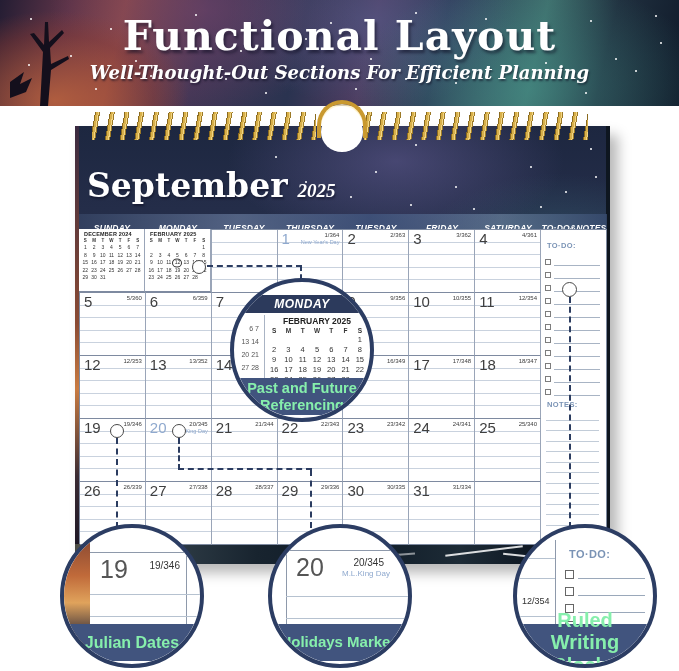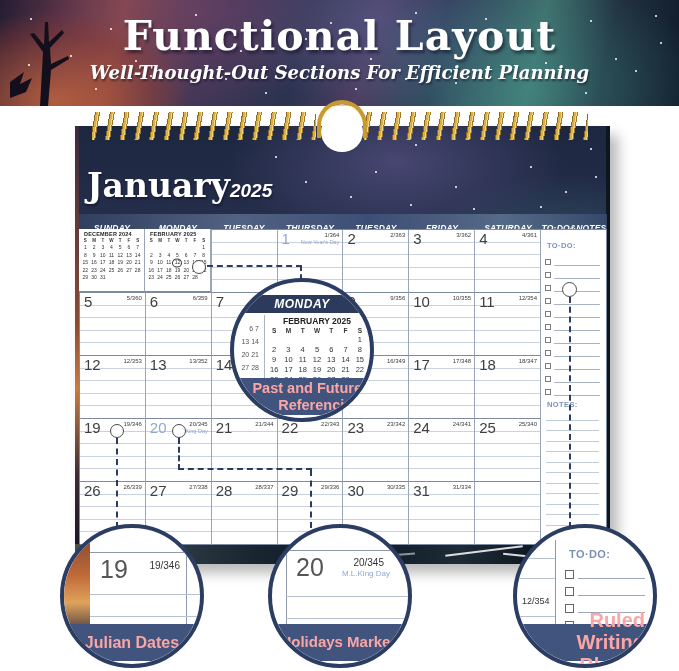--- a/index.html
+++ b/index.html
@@ -62,22 +62,22 @@
   .page-bottom-art { position:absolute; left:0; top:418px; width:535px; height:20px;
     background:linear-gradient(90deg,#4a4a42 0%, #7a7668 7%, #2e3c46 18%, #18242f 34%, #0e1a26 52%, #1d2b36 72%, #0c141f 88%, #222e38 100%); }
   .streak { position:absolute; background:rgba(255,255,255,.85); height:1.5px; z-index:3; }
   .streak.s1 { left:370px; top:424px; width:78px; transform:rotate(-7deg); }
   .streak.s2 { left:428px; top:430px; width:62px; transform:rotate(6deg); }
   .streak.s3 { left:300px; top:428px; width:40px; transform:rotate(-4deg); opacity:.6; }
 
   .month-title { position:absolute; left:12px; top:40px; color:#fff; z-index:3; white-space:nowrap; }
   .month-title .mo { font-family:"DejaVu Serif", serif; font-weight:bold; font-size:33px;
     text-shadow:1px 2px 2px rgba(10,10,30,.5); }
-  .month-title .yr { font-family:Liberation Sans, sans-serif; font-weight:bold; font-style:italic; font-size:19px;
-    text-shadow:1px 2px 2px rgba(10,10,30,.5);text-align:right; }
+  .month-title .yr { font-family:Liberation Serif, serif; font-weight:bold; font-style:italic; font-size:19px;
+    margin-left:10px; text-shadow:1px 2px 2px rgba(10,10,30,.5);text-align:right; }
 
   .dow-row { position:absolute; left:4px; top:88px; width:528px; height:28px; z-index:3;
     display:grid; grid-template-columns:repeat(8,66px); align-items:center;
     background:linear-gradient(90deg, rgba(52,66,98,.82), rgba(112,132,168,.6) 30%, rgba(66,88,130,.72) 55%, rgba(126,152,182,.5) 80%, rgba(56,76,112,.8)); }
   .dow { text-align:center; font-size:8.5px; font-weight:bold; font-style:italic; color:#fff; letter-spacing:.2px; }
 
   .grid { position:absolute; left:4px; top:103px; width:462px; height:315px; z-index:3; background:#fff;
     display:grid; grid-template-columns:repeat(7,1fr); grid-template-rows:repeat(5,63px);
     border-left:1px solid #7e8aa0; border-top:1px solid #7e8aa0; }
   .cell { position:relative; border-right:1px solid #9aa5b8; border-bottom:1px solid #7e8aa0;
@@ -112,22 +112,22 @@
 
   
   .dash-h { position:absolute; border-top:2px dashed #2b3c60; z-index:5; }
   .dash-v { position:absolute; border-left:2px dashed #2b3c60; z-index:5; }
   .anchor { position:absolute; width:14px; height:14px; border:1.5px solid #4a4a4a; border-radius:50%; background:#fff; z-index:5; }
 
   
   .callout { position:absolute; width:144px; height:144px; border-radius:50%; border:4px solid #2c3d63;
     background:#fff; overflow:hidden; z-index:9; }
   .callout-banner { position:absolute; left:-6px; right:-6px; top:96px; height:37px; background:#41547e;
-    display:flex; align-items:center; justify-content:center; text-align:right;
-    color:#fca5a5; font-weight:bold; font-size:14.5px; line-height:1.12; padding:0 14px; }
+    display:flex; align-items:center; justify-content:center; text-align:center;
+    color:#86efac; font-weight:bold; font-size:14.5px; line-height:1.12; padding:0 14px; }
   .mag-header { position:absolute; left:0; right:0; top:13px; height:18px; background:#2c3a5c;
     display:flex; align-items:center; justify-content:center; color:#fff; font-weight:bold; font-style:italic;
     font-size:12px; letter-spacing:.5px; }
   .mag-sep { position:absolute; left:30px; top:33px; width:1px; height:64px; background:#aab4c4; }
   .mag-left { position:absolute; left:2px; top:40px; width:26px; font-size:7px; color:#555;
     text-align:right; line-height:13px; padding-right:3px; }
   .mag-left div { white-space:nowrap; }
   .mag-mini { position:absolute; left:33px; top:34px; right:3px; }
   .mag-mini-title { font-size:8.5px; font-weight:bold; color:#222; text-align:center; margin-bottom:1px; }
   .mag-mini .mini-dow span { font-size:6.5px; line-height:8px; }
@@ -171,21 +171,21 @@
   <div class="page">
     <div class="page-stars"></div>
     <div class="page-left-art"></div>
     <div class="page-right-art"></div>
     <div class="page-bottom-art"></div>
     <div class="streak s1"></div>
     <div class="streak s2"></div>
     <div class="streak s3"></div>
 
     <div class="month-title">
-      <span class="mo">January</span><span class="yr">2025</span>
+      <span class="mo">September</span><span class="yr">2025</span>
     </div>
 
     <div class="dow-row">
 
     <div class="dow">SUNDAY</div>
         <div class="dow">MONDAY</div>
         <div class="dow">TUESDAY</div>
         <div class="dow">THURSDAY</div>
         <div class="dow">TUESDAY</div>
         <div class="dow">FRIDAY</div>

